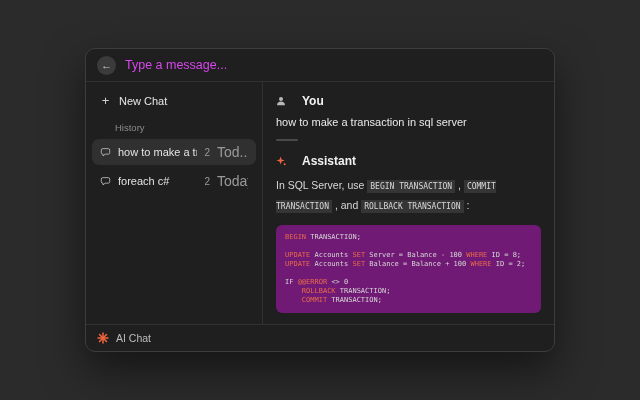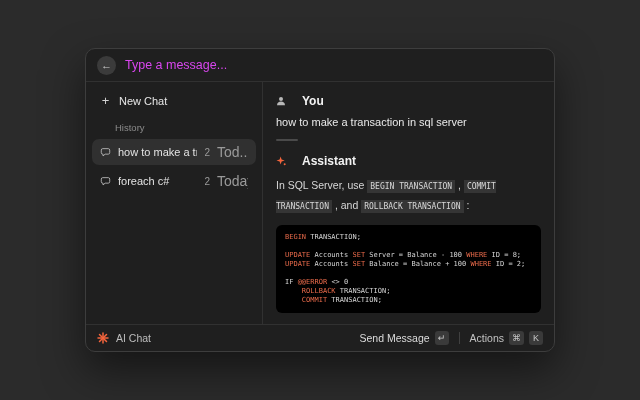--- a/index.html
+++ b/index.html
@@ -55,21 +55,21 @@
     font-size:12px; font-weight:bold; color:#f2f2f2; margin-bottom:8px;
   }
   .user-msg { font-size:11px; color:#e9e9e9; }
   .mini-hr { width:22px; height:2px; background:#4a4a4a; border-radius:1px; margin:11px 0 13px; }
   .para { font-size:10.5px; color:#d8d8d8; line-height:18px; margin:3px 0 9px; }
   .chip {
     font-family:"DejaVu Sans Mono", monospace; font-size:8px;
     background:#353535; color:#d9d9d9; padding:2px 3px; border-radius:0;
   }
   .code-block {
-    background:#000000; border-radius:6px; padding:8px 9px; margin-bottom:9px;
+    background:#701a75; border-radius:6px; padding:8px 9px; margin-bottom:9px;
     font-family:"DejaVu Sans Mono", monospace; font-size:7px; line-height:9px;
     color:#d6d6d6;
   }
   .code-line { white-space:pre; }
   .kw { color:var(--keyword); }
   .pl { color:#d6d6d6; }
   
   .ftr {
     height:27px; flex:0 0 27px; border-top:1px solid #313131;
     display:flex; align-items:center; padding:0 11px;text-align:right;
@@ -181,27 +181,15 @@
           <g stroke="#f4643c" stroke-width="1.5" stroke-linecap="round">
             <line x1="6" y1="1" x2="6" y2="11"></line>
             <line x1="1" y1="6" x2="11" y2="6"></line>
             <line x1="2.5" y1="2.5" x2="9.5" y2="9.5"></line>
             <line x1="9.5" y1="2.5" x2="2.5" y2="9.5"></line>
           </g>
         </svg>
       </span>
       <span class="app-name">AI Chat</span>
     </div>
-    <div class="ftr-right">
-      <div class="send-btn">
-        <span class="send-lbl">Send Message</span>
-        <span class="keycap">↵</span>
-      </div>
-      <div class="vdiv"></div>
-      <div class="actions-btn">
-        <span class="actions-lbl">Actions</span>
-        <span class="keycap">⌘</span>
-        <span class="keycap">K</span>
-      </div>
-    </div>
   </div>
 
 </div>
 
 </body></html>

